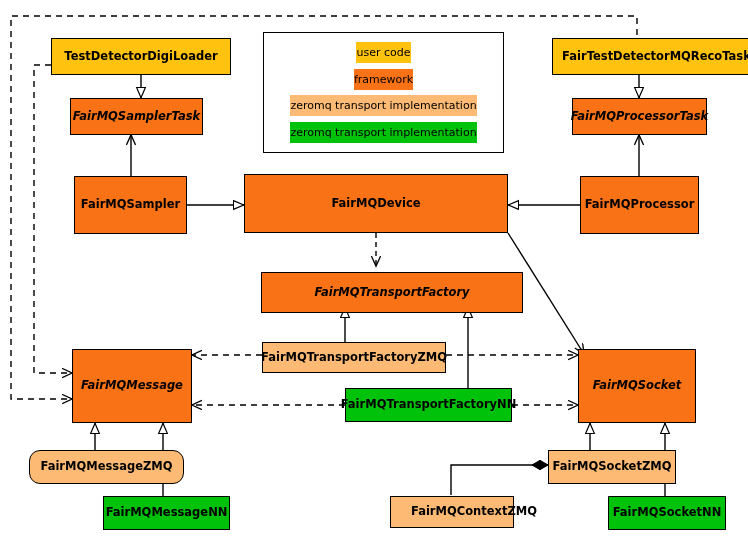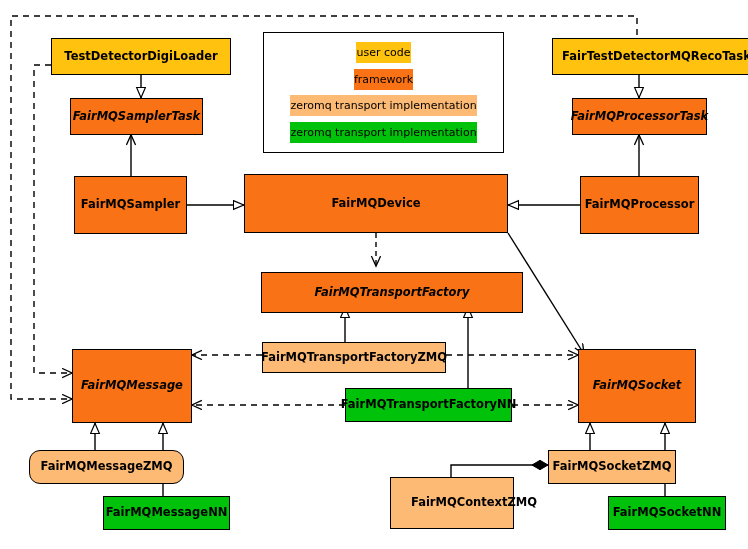--- a/index.html
+++ b/index.html
@@ -141,21 +141,21 @@
   </div>
 
   <div class="node c-zmq" style="left:548px;top:450px;width:128px;height:34px;">
     <span>FairMQSocketZMQ</span>
   </div>
 
   <div class="node c-nn" style="left:608px;top:496px;width:118px;height:34px;">
     <span>FairMQSocketNN</span>
   </div>
 
-  <div class="node c-zmq" style="left:390px;top:477px;width:124px;height:52px;padding-left:44px;">
+  <div class="node c-zmq" style="left:390px;top:496px;width:124px;height:32px;padding-left:44px;">
     <span>FairMQContextZMQ</span>
   </div>
 
   <div class="legend" style="left:263px;top:32px;width:241px;height:121px;">
     <div class="legend-row c-user">
       <span>user code</span>
     </div>
     <div class="legend-row c-frame">
       <span>framework</span>
     </div>

